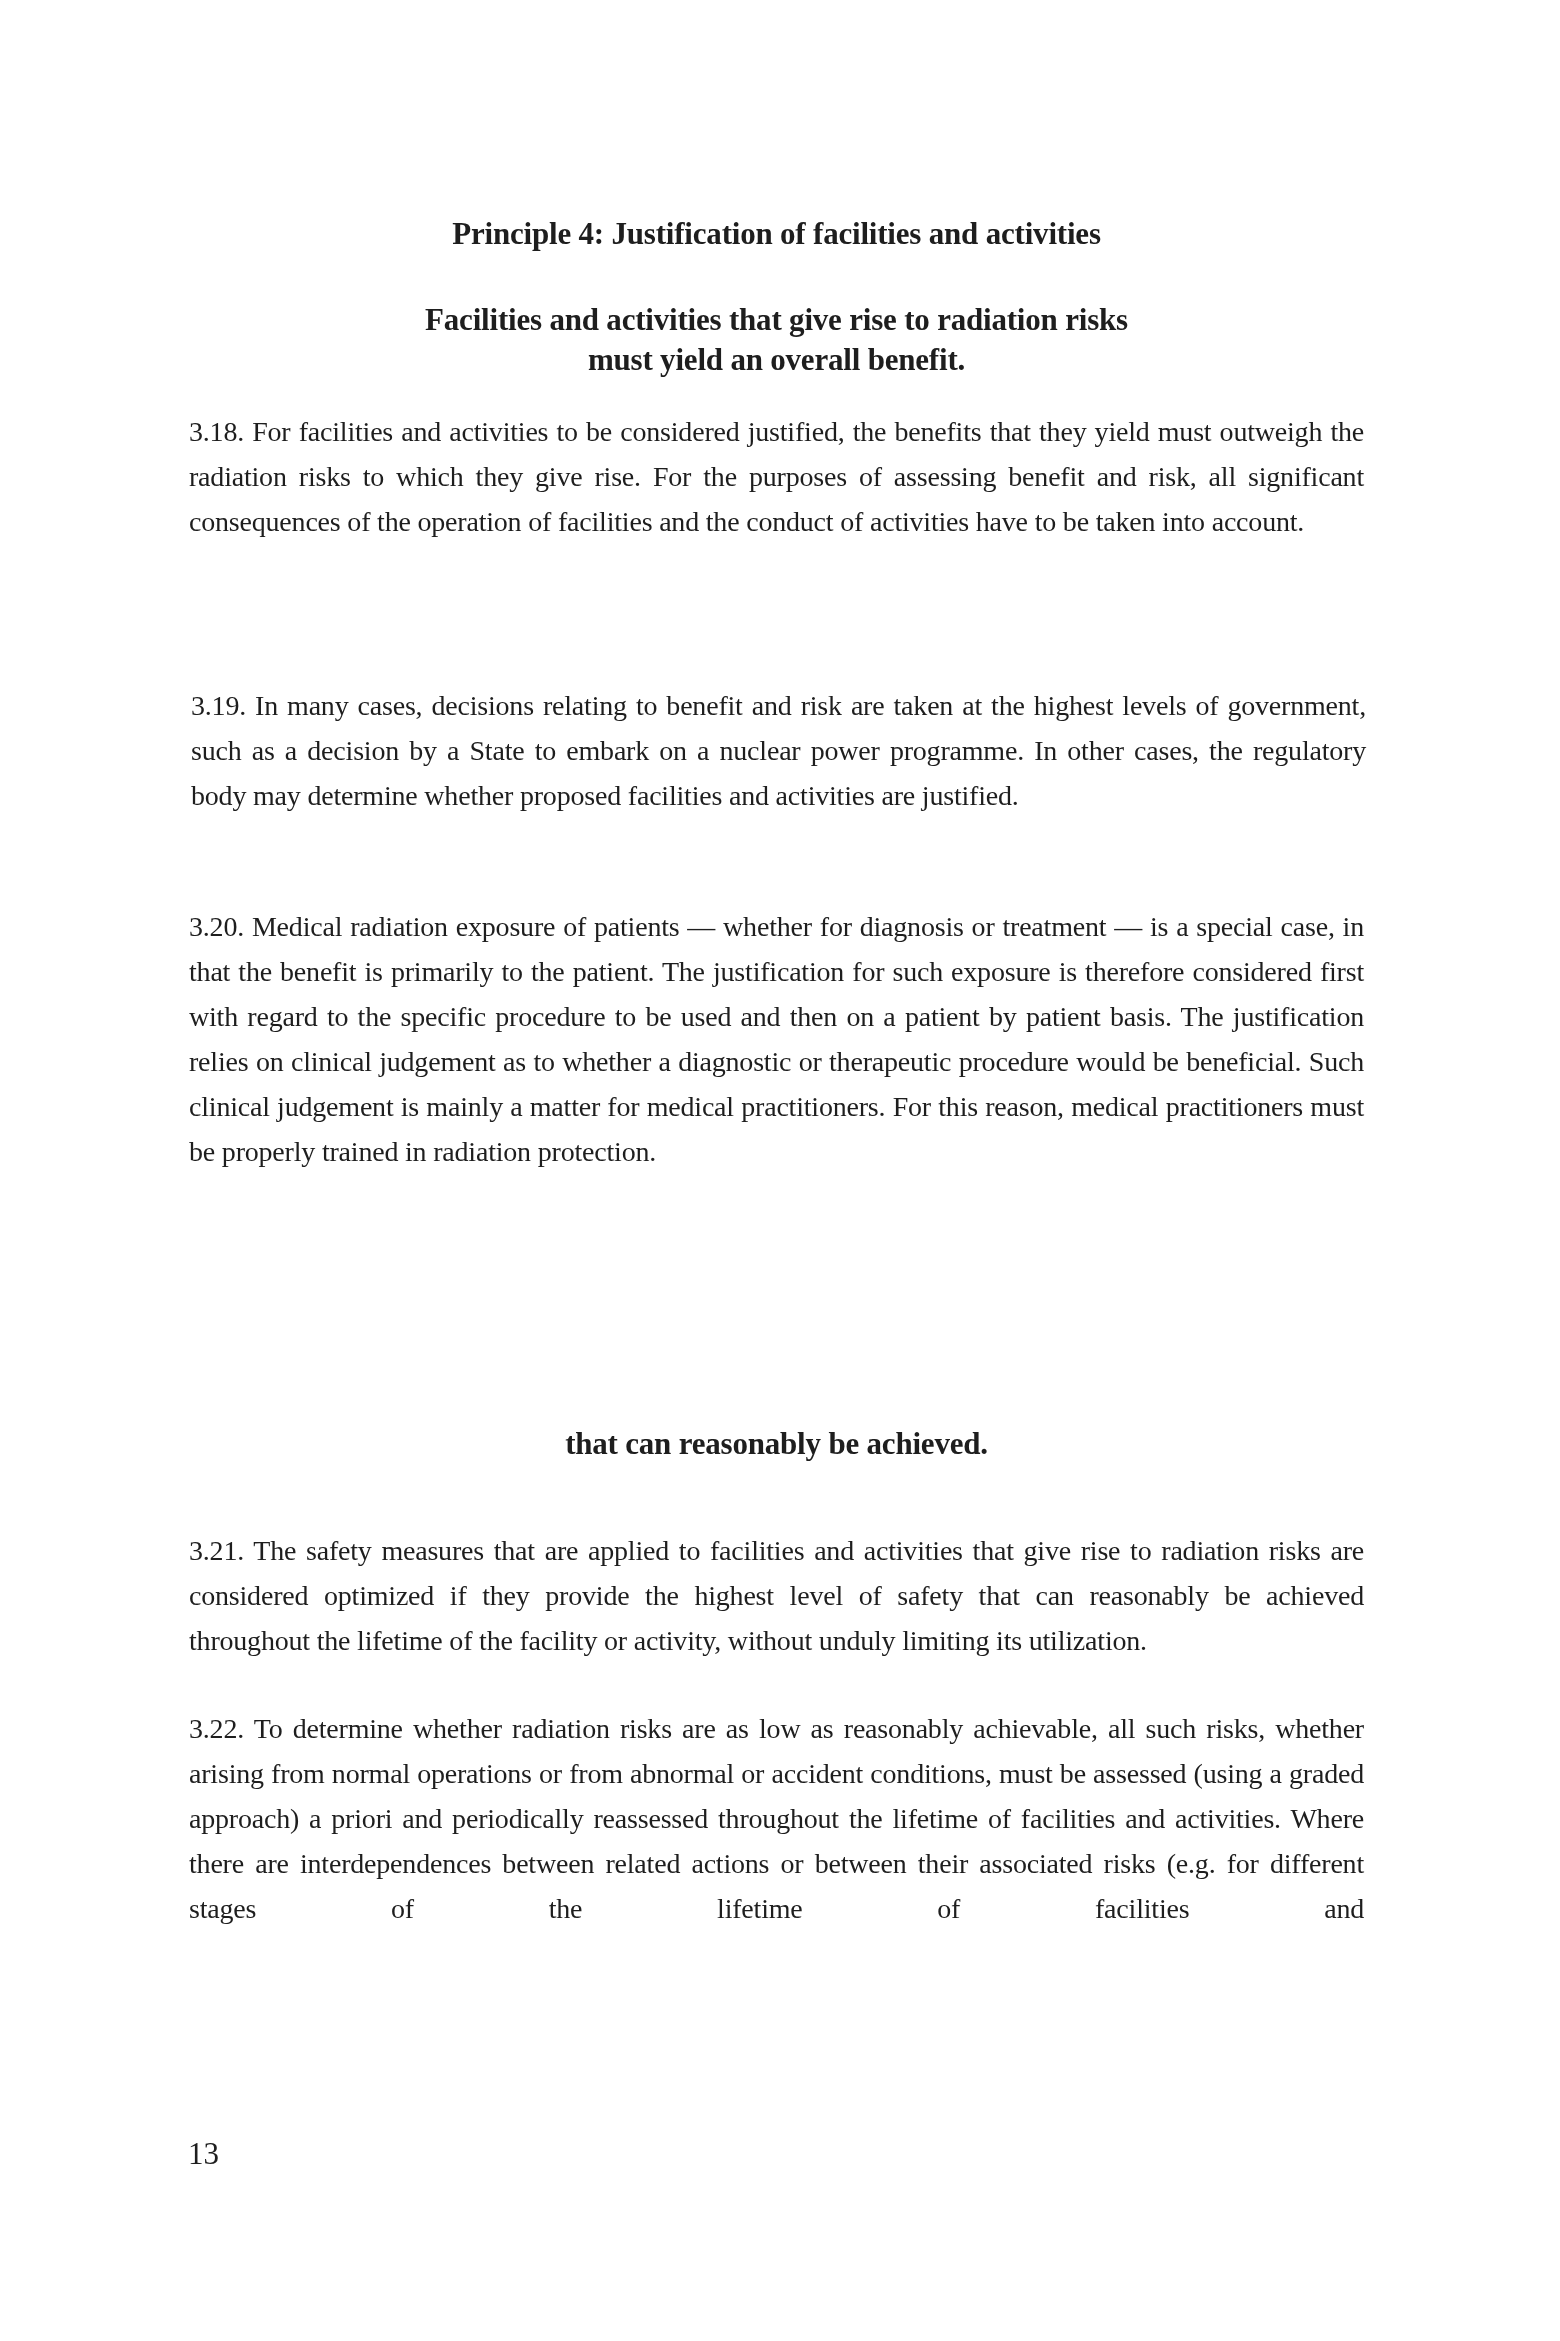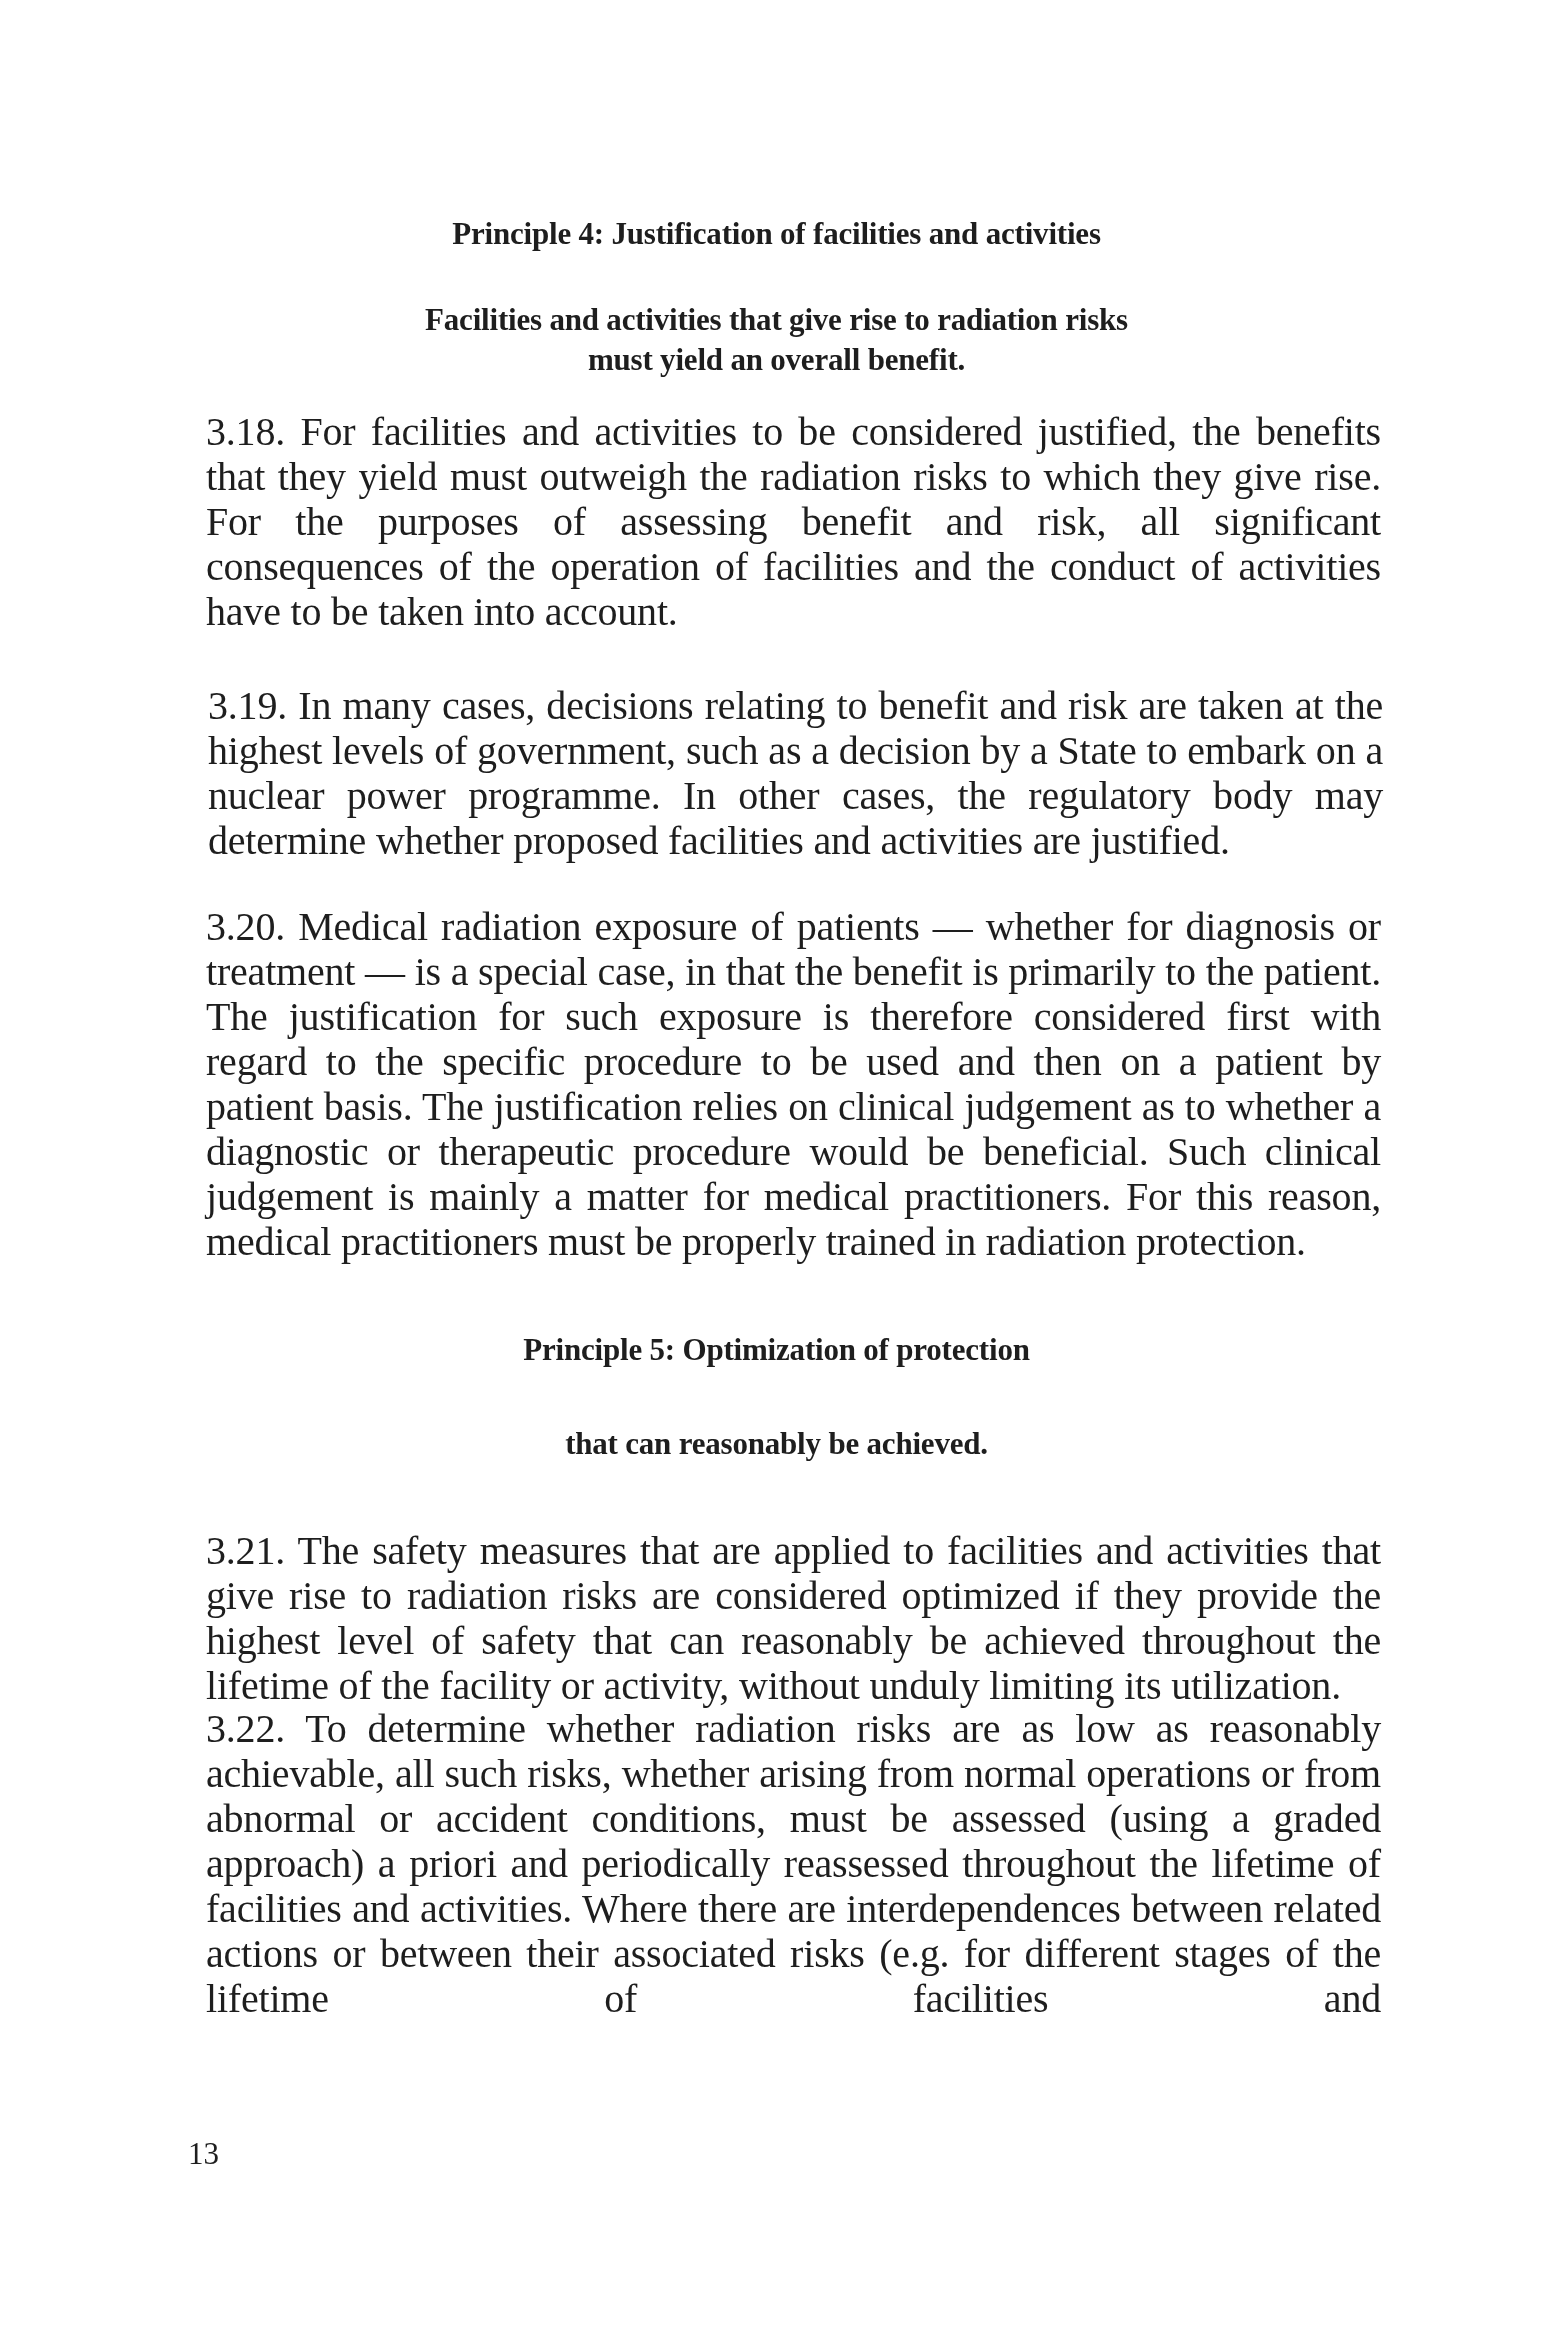--- a/index.html
+++ b/index.html
@@ -1,41 +1,40 @@
 <!DOCTYPE html>
 <html style="font-size:13.2px"><head>
 <meta charset="utf-8">
 <style>
   html, body { margin: 0; padding: 0; background: #ffffff; }
   body { width: 1560px; height: 2342px; position: relative; overflow: hidden;
          font-family: "Liberation Serif", "DejaVu Serif", serif; color: #1e1e1e; }
   .page { position: absolute; left: 0; top: 0; width: 1560px; height: 2342px; }
   .heading { position: absolute; left: 189px; width: 1175px; text-align: center;
              font-weight: bold; font-size: 31px; line-height: 40px; letter-spacing: -0.2px; }
-  .para { position: absolute; left: 206px; width: 1175px; font-size: 40px;
+  .para { position: absolute; left: 189px; width: 1175px; font-size: 28px;
           line-height: 45px; text-align: justify; letter-spacing: -0.2px; font-family: Liberation Serif, serif; }
   .pageno { position: absolute; left: 188px; top: 2134px; font-size: 31px; line-height: 40px; }
 </style>
 </head>
 <body>
 
 <div class="page">
 
   <div class="heading" style="top:214px;font-family:Liberation Serif, serif;">Principle 4: Justification of facilities and activities</div>
 
   <div class="heading" style="top:300px;">Facilities and activities that give rise to radiation risks</div>
   <div class="heading" style="top:340px;">must yield an overall benefit.</div>
 
   <p class="para" style="top:409px; margin:0;">3.18. For facilities and activities to be considered justified, the benefits that they yield must outweigh the radiation risks to which they give rise. For the purposes of assessing benefit and risk, all significant consequences of the operation of facilities and the conduct of activities have to be taken into account.</p>
 
   <p class="para" style="top:681px; margin:2px;">3.19. In many cases, decisions relating to benefit and risk are taken at the highest levels of government, such as a decision by a State to embark on a nuclear power programme. In other cases, the regulatory body may determine whether proposed facilities and activities are justified.</p>
 
   <p class="para" style="top:904px; margin:0;">3.20. Medical radiation exposure of patients — whether for diagnosis or treatment — is a special case, in that the benefit is primarily to the patient. The justification for such exposure is therefore considered first with regard to the specific procedure to be used and then on a patient by patient basis. The justification relies on clinical judgement as to whether a diagnostic or therapeutic procedure would be beneficial. Such clinical judgement is mainly a matter for medical practitioners. For this reason, medical practitioners must be properly trained in radiation protection.</p>
 
-  <div class="heading" style="top:1330px;">Principle 5: Optimization of protection</div>
 
   <div class="heading" style="top:1424px;text-align:center;">that can reasonably be achieved.</div>
 
   <p class="para" style="top:1528px; margin:0;">3.21. The safety measures that are applied to facilities and activities that give rise to radiation risks are considered optimized if they provide the highest level of safety that can reasonably be achieved throughout the lifetime of the facility or activity, without unduly limiting its utilization.</p>
 
   <p class="para" style="top:1706px; margin:0; text-align-last: justify;">3.22. To determine whether radiation risks are as low as reasonably achievable, all such risks, whether arising from normal operations or from abnormal or accident conditions, must be assessed (using a graded approach) a priori and periodically reassessed throughout the lifetime of facilities and activities. Where there are interdependences between related actions or between their associated risks (e.g. for different stages of the lifetime of facilities and</p>
 
   <div class="pageno">13</div>
 </div>
 

